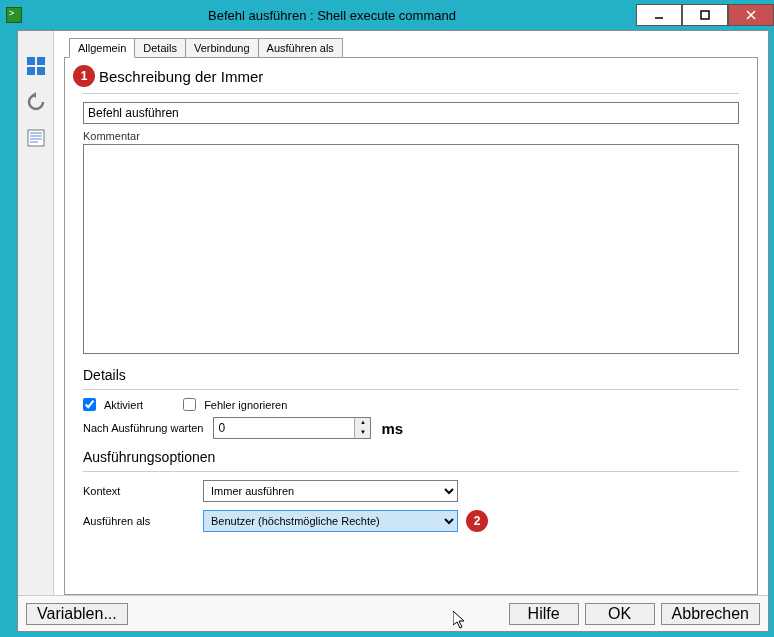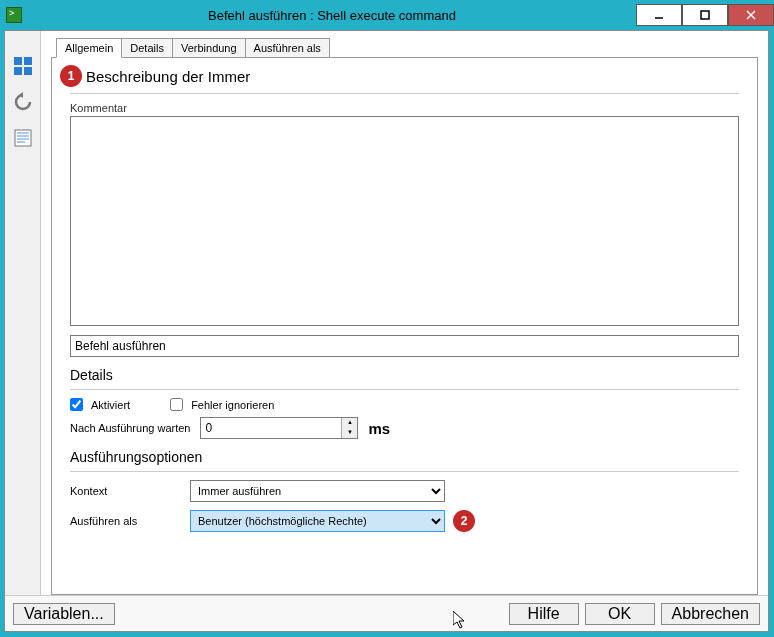--- a/index.html
+++ b/index.html
@@ -6,21 +6,21 @@
     html, body { width: 774px; height: 637px; font-family: "Segoe UI", Tahoma, sans-serif; font-size: 12px; background: #fff; overflow: hidden; }
     .window { width: 774px; height: 637px; background: #24b0c6; display: flex; flex-direction: column; }
     .titlebar { height: 30px; display: flex; align-items: center; padding-left: 6px; }
     .app-icon { width: 16px; height: 16px; background: #2b8f2b; border: 1px solid #1a5a1a; display: inline-block; margin-right: 6px; position: relative; }
     .app-icon::after { content: ">"; color: #fff; font-size: 9px; position: absolute; left: 2px; top: 0; }
     .title-text { flex: 1; text-align: center; font-size: 13px; color: #000; }
     .win-buttons { display: flex; }
     .win-btn { width: 46px; height: 22px; border: 1px solid #555; background: #fff; display: flex; align-items: center; justify-content: center; cursor: pointer; margin-top: -1px; }
     .win-btn.close { background: #c75050; color: #fff; }
     .win-btn svg { width: 10px; height: 10px; }
-    .inner-frame { margin: 0 5px 5px 4px; background: #fff; border: 1px solid #8a8a8a; flex: 1; display: flex; flex-direction: column; }
+    .inner-frame { margin: 0 5px 5px 17px; background: #fff; border: 1px solid #8a8a8a; flex: 1; display: flex; flex-direction: column; }
     .content-row { flex: 1; display: flex; }
     .sidebar { width: 36px; background: #f0f0f0; border-right: 1px solid #ccc; display: flex; flex-direction: column; align-items: center; padding-top: 24px; gap: 14px; }
     .sidebar-ico { width: 22px; height: 22px; display: flex; align-items: center; justify-content: center; }
     .main { flex: 1; display: flex; flex-direction: column; padding: 6px 10px 0 10px; }
     .tabs { display: flex; margin-left: 5px; }
     .tab { padding: 3px 8px; border: 1px solid #999; background: #f4f4f4; font-size: 11px; position: relative; top: 1px; cursor: pointer; }
     .tab.active { background: #fff; border-bottom: 1px solid #fff; z-index: 2; }
     .tab + .tab { margin-left: -1px; }
     .tab-body { border: 1px solid #999; background: #fff; flex: 1; padding: 10px 18px; overflow: hidden; }
     .sect-title { font-size: 15px; margin-bottom: 8px; position: relative; }
@@ -114,27 +114,27 @@
         </div>
 
         <div class="tab-body">
           <div class="sect-title">
             <span class="badge badge1">1</span>
             <span style="margin-left:16px">Beschreibung der Immer</span>
           </div>
           <div class="divider"></div>
 
           <div class="field">
+            <input class="text-input" type="text" value="Befehl ausführen" style="">
+          </div>
+          <div class="field">
             <span class="small-label">Kommentar</span>
             <div class="textarea-wrap">
               <textarea class="comment-area" style=""></textarea>
             </div>
-          </div>
-          <div class="field">
-            <input class="text-input" type="text" value="Befehl ausführen" style="">
           </div>
 
           <div class="section-sub">Details</div>
           <div class="divider"></div>
           <div class="row">
             <label class="checkbox">
               <input type="checkbox" checked="" style="">
               <span>Aktiviert</span>
             </label>
             <label class="checkbox" style="margin-left:30px">

